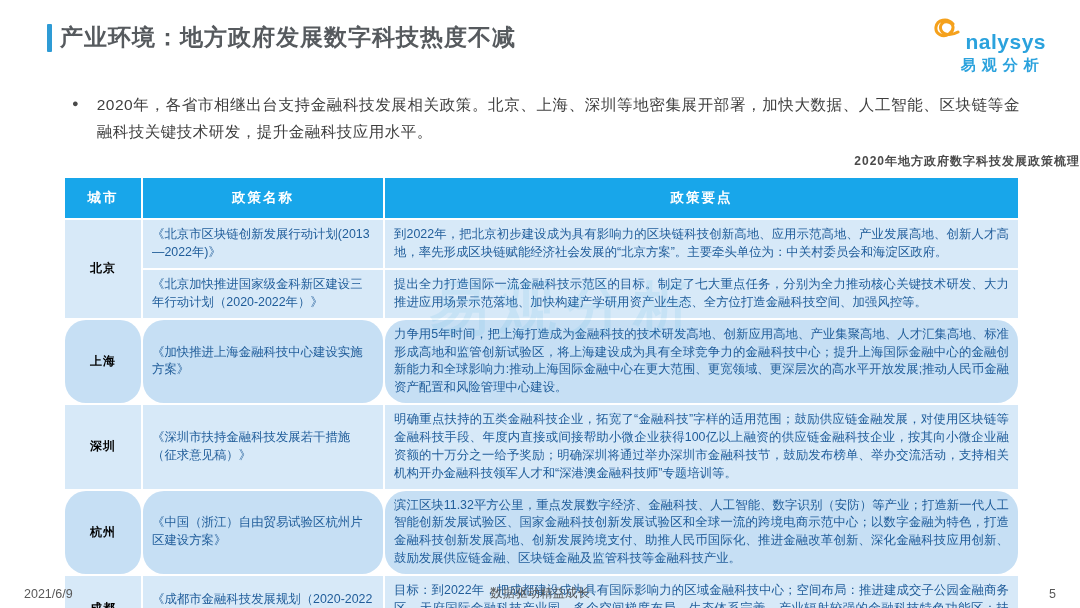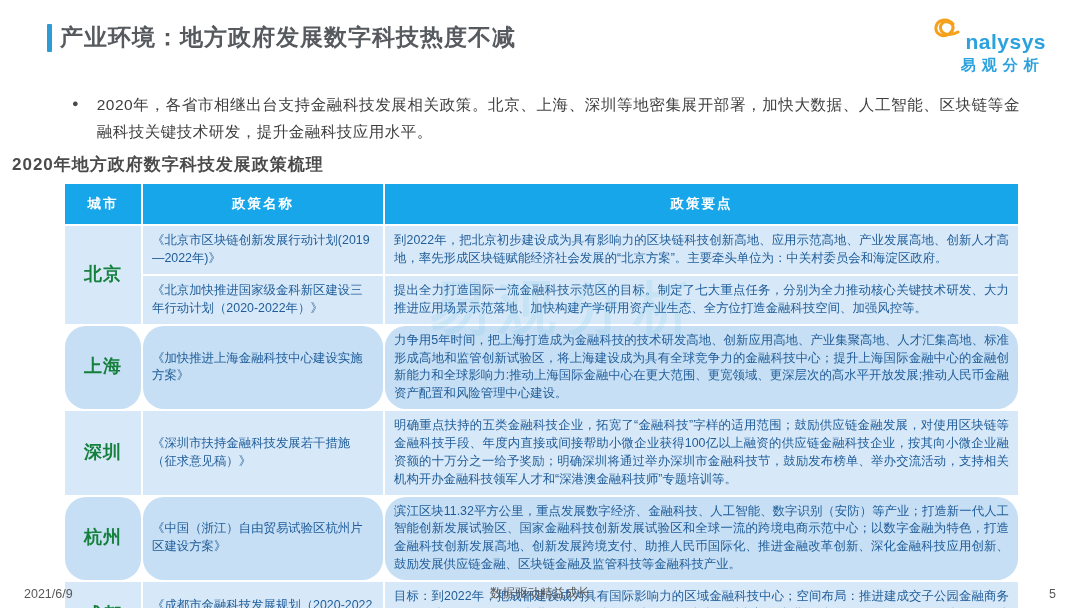--- a/index.html
+++ b/index.html
@@ -42,44 +42,44 @@
   }
   .bullet-dot {
     color: #4a4a4a; font-size: 11px; margin: 6px 18px 0 0;
   }
   .intro-text {
     font-size: 15.5px; color: #3f3f3f; line-height: 1.75;
     letter-spacing: 0.5px; text-align: justify;
   }
   
   .table-caption {
-    text-align: left; font-size: 17px; font-weight: bold;
-    color: #4a4a4a; margin-top: 8px; letter-spacing: 1px; padding-left: 12px;
+    text-align: right; font-size: 12px; font-weight: bold;
+    color: #4a4a4a; margin-top: 8px; letter-spacing: 1px;
   }
   table.policy-table {
     border-collapse: separate; border-spacing: 2px;
     margin: 6px auto 0 63px;
     width: 957px;
     table-layout: fixed;
   }
   col.c-city { width: 76px; }
   col.c-name { width: 240px; }
   col.c-points { width: 633px; }
   th {
     background: #18a6ea; color: #ffffff;
     font-size: 13.5px; font-weight: bold;
     height: 40px; letter-spacing: 2px;
   }
   td {
     font-size: 12.4px; line-height: 1.44;
     padding: 6px 9px; vertical-align: middle;
   }
   td.city {
-    text-align: center; font-weight: bold; color: #15803d;
-    font-size: 18px; letter-spacing: 1px;
+    text-align: center; font-weight: bold; color: #000000;
+    font-size: 12px; letter-spacing: 1px;
   }
   td.pname { color: #1f5c99; text-align: left; }
   td.ppoints { color: #1f5c99; text-align: justify; }
   tr.r-light td { background: #d7e9f8; }
   tr.r-dark  td { background: #c6dff4; border-radius: 21px; }
   
   .watermark {
     position: absolute; left: 430px; top: 270px;
     opacity: 0.09; pointer-events: none; text-align: center;
   }
@@ -131,21 +131,21 @@
   <thead>
     <tr>
       <th>城市</th>
       <th>政策名称</th>
       <th>政策要点</th>
     </tr>
   </thead>
   <tbody>
     <tr class="r-light">
       <td class="city" rowspan="2">北京</td>
-      <td class="pname">《北京市区块链创新发展行动计划(2019—2022年)》</td>
+      <td class="pname">《北京市区块链创新发展行动计划(2013—2022年)》</td>
       <td class="ppoints">到2022年，把北京初步建设成为具有影响力的区块链科技创新高地、应用示范高地、产业发展高地、创新人才高地，率先形成区块链赋能经济社会发展的“北京方案”。主要牵头单位为：中关村委员会和海淀区政府。</td>
     </tr>
     <tr class="r-light">
       <td class="pname">《北京加快推进国家级金科新区建设三年行动计划（2020-2022年）》</td>
       <td class="ppoints">提出全力打造国际一流金融科技示范区的目标。制定了七大重点任务，分别为全力推动核心关键技术研发、大力推进应用场景示范落地、加快构建产学研用资产业生态、全方位打造金融科技空间、加强风控等。</td>
     </tr>
     <tr class="r-dark">
       <td class="city">上海</td>
       <td class="pname">《加快推进上海金融科技中心建设实施方案》</td>
       <td class="ppoints">力争用5年时间，把上海打造成为金融科技的技术研发高地、创新应用高地、产业集聚高地、人才汇集高地、标准形成高地和监管创新试验区，将上海建设成为具有全球竞争力的金融科技中心；提升上海国际金融中心的金融创新能力和全球影响力:推动上海国际金融中心在更大范围、更宽领域、更深层次的高水平开放发展;推动人民币金融资产配置和风险管理中心建设。</td>

